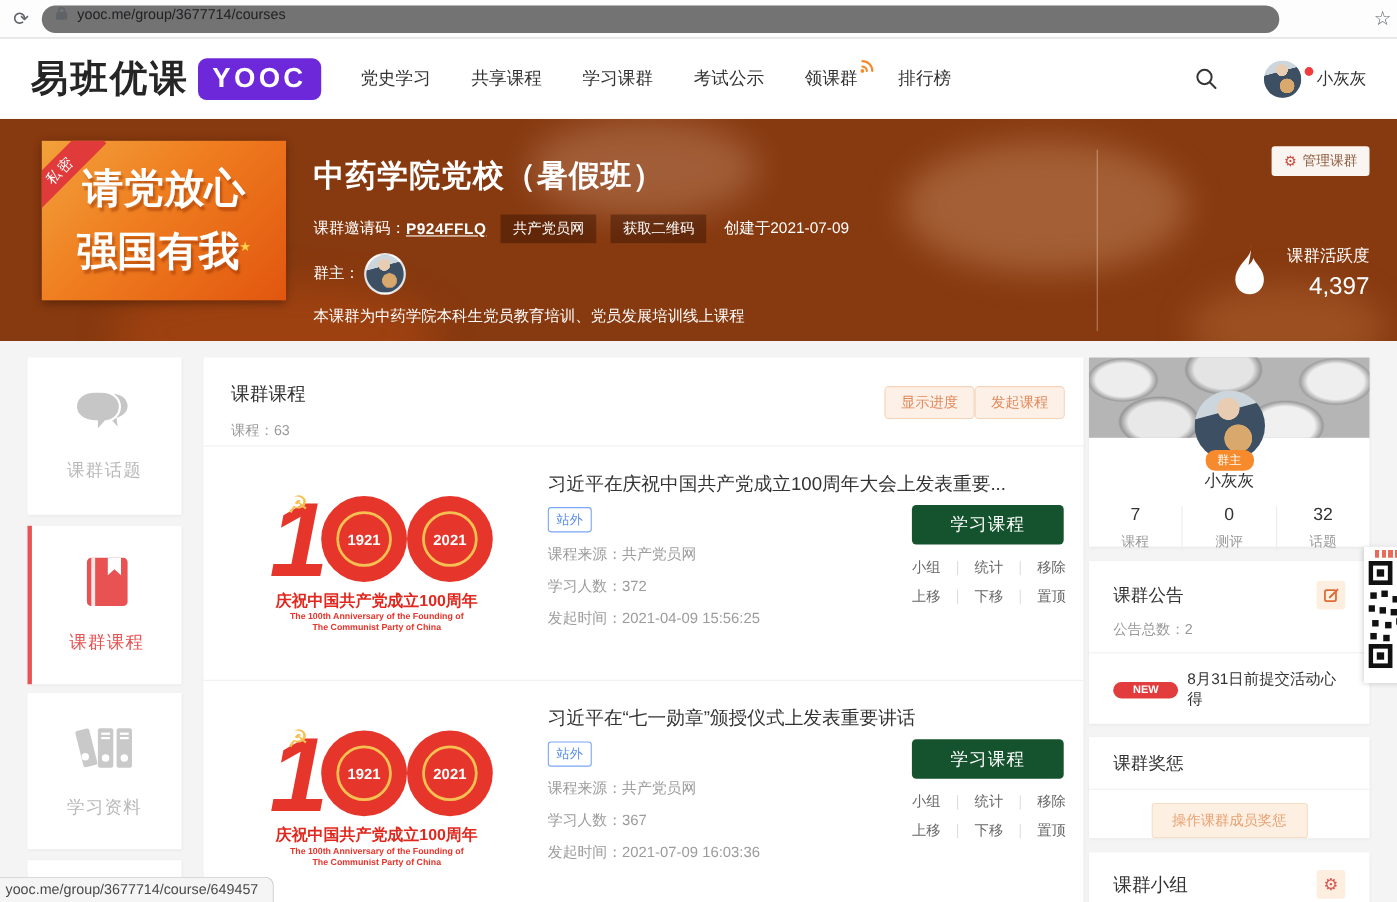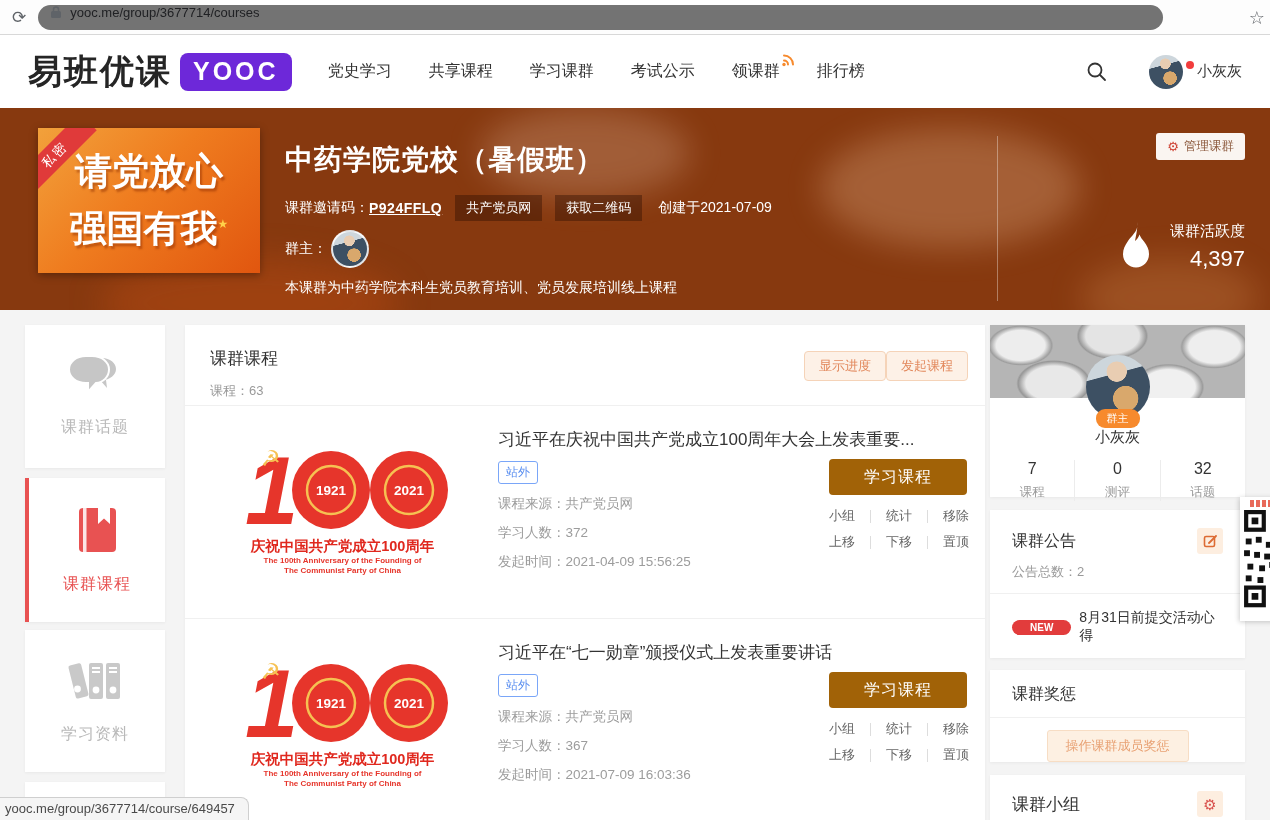--- a/index.html
+++ b/index.html
@@ -104,21 +104,21 @@
   .thumb-cn { color:#e0281e; font-weight:bold; font-size:14.5px; margin-top:1px; white-space:nowrap; }
   .thumb-en { color:#e6352b; font-weight:bold; font-size:8px; line-height:10px; text-align:center; }
   .course-body { flex:1; margin-left:38px; min-width:0; }
   .course-title { font-size:17px; color:#333; white-space:nowrap; overflow:hidden; cursor:pointer; }
   .body-cols { display:flex; margin-top:8px; }
   .course-mid { flex:1; min-width:0; }
   .badge-out { display:inline-block; margin-top:2px; border:1px solid #7aa6f8; color:#5b8ff0;
     font-size:12px; padding:2px 7px; border-radius:3px; }
   .meta { margin-top:11px; font-size:13.5px; color:#9c9c9c; white-space:nowrap; }
   .course-right { flex:none; width:140px; margin-left:12px; }
-  .study-btn { display:block; width:138px; height:36px; background:#a16207; color:#fff; font-size:16px;
+  .study-btn { display:block; width:138px; height:36px; background:#14532d; color:#fff; font-size:16px;
     border:none; border-radius:4px; cursor:pointer; font-family:inherit; letter-spacing:1px; }
   .action-rows { margin-top:12px; font-size:13px; color:#666; }
   .action-row { display:flex; align-items:center; justify-content:space-between; margin-top:8px; }
   .action-link { cursor:pointer; }
   .sep { width:1px; height:13px; background:#ddd; }
 
   
   .right-card { position:absolute; left:990px; width:255px; }
   .profile-card { top:15px; height:172px; }
   .profile-cover { height:73px; background:

